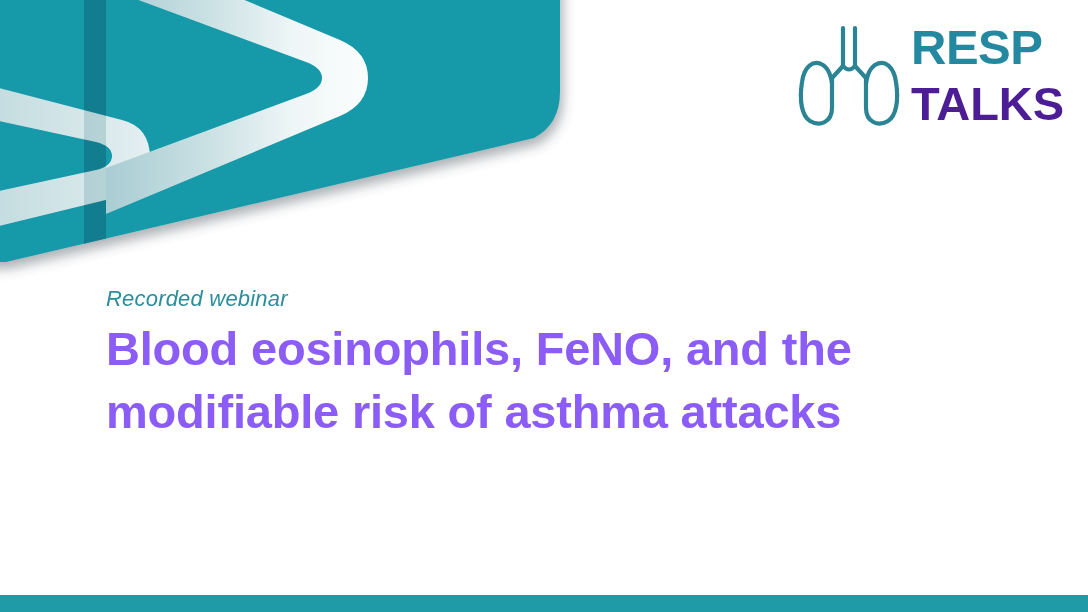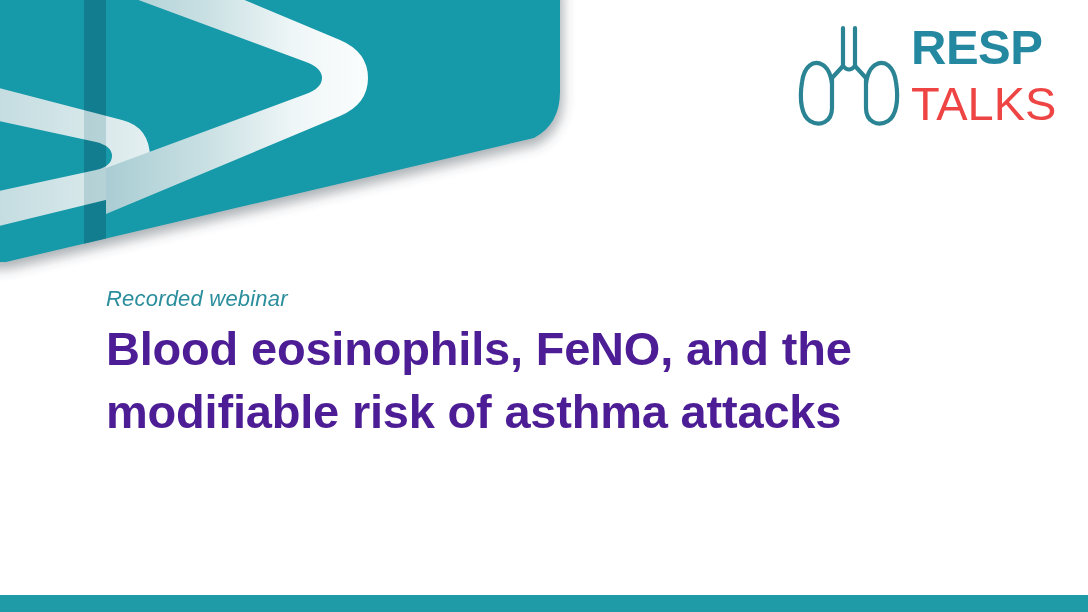--- a/index.html
+++ b/index.html
@@ -58,22 +58,22 @@
     line-height: 0.92;
   }
   .logo-resp {
     font-size: 49px;
     font-weight: bold;
     color: #2489A0;
     letter-spacing: -0.5px;
   }
   .logo-talks {
     font-size: 47px;
-    font-weight: normal;
-    color: #ef4444;
+    font-weight: bold;
+    color: #4c1d95;
     letter-spacing: 0px;
     margin-top: 12px;
   }
 
   
   .text-block {
     position: absolute;
     left: 106px;
     top: 286px;
     width: 940px;
@@ -82,21 +82,21 @@
     font-size: 22px;
     font-style: italic;
     color: #2B8E9C;
     letter-spacing: 0.2px;
     margin: 0 0 6px 0;
     line-height: 1.2;
   }
   .headline {
     font-size: 47px;
     font-weight: bold;
-    color: #4c1d95;
+    color: #8b5cf6;
     line-height: 1.33;
     margin: 0;
     letter-spacing: -0.2px;
     max-width: 930px;
   }
 
   
   .bottom-bar {
     position: absolute;
     left: 0;

